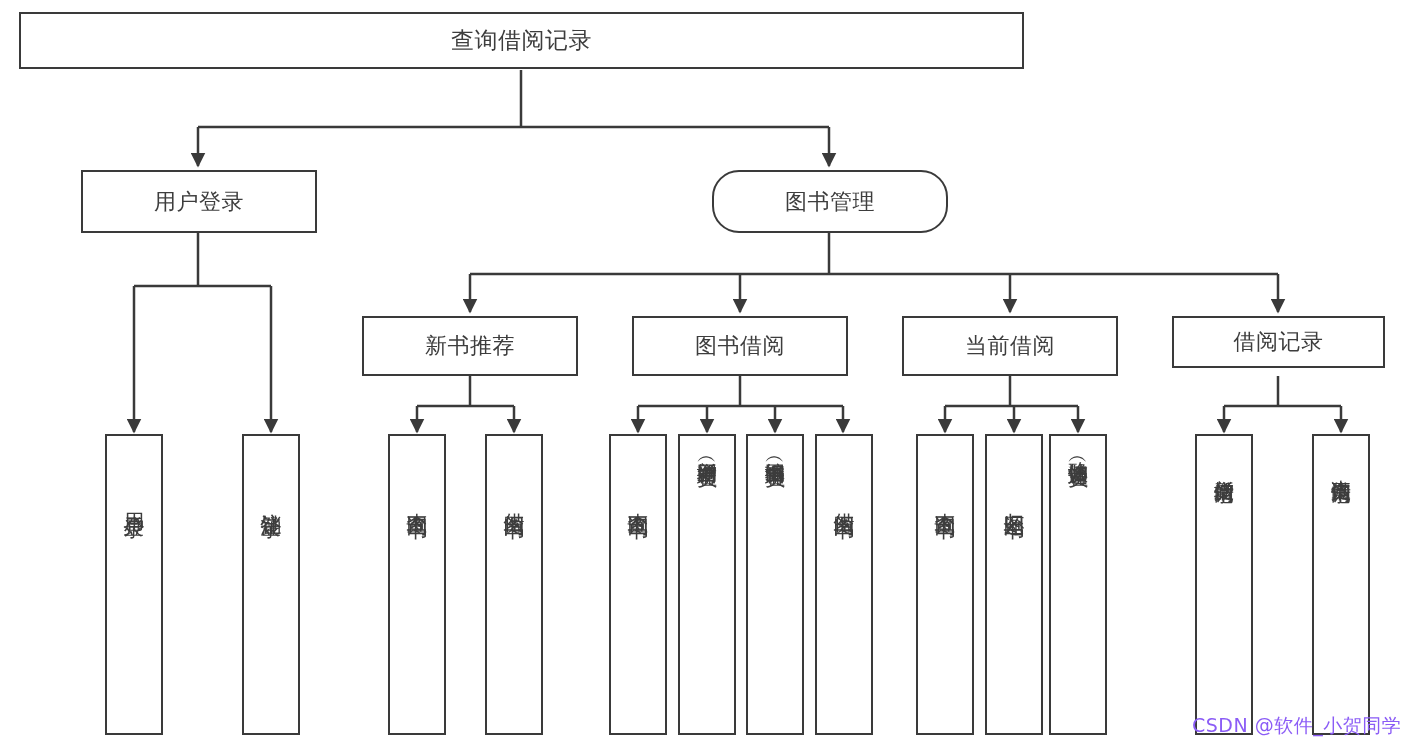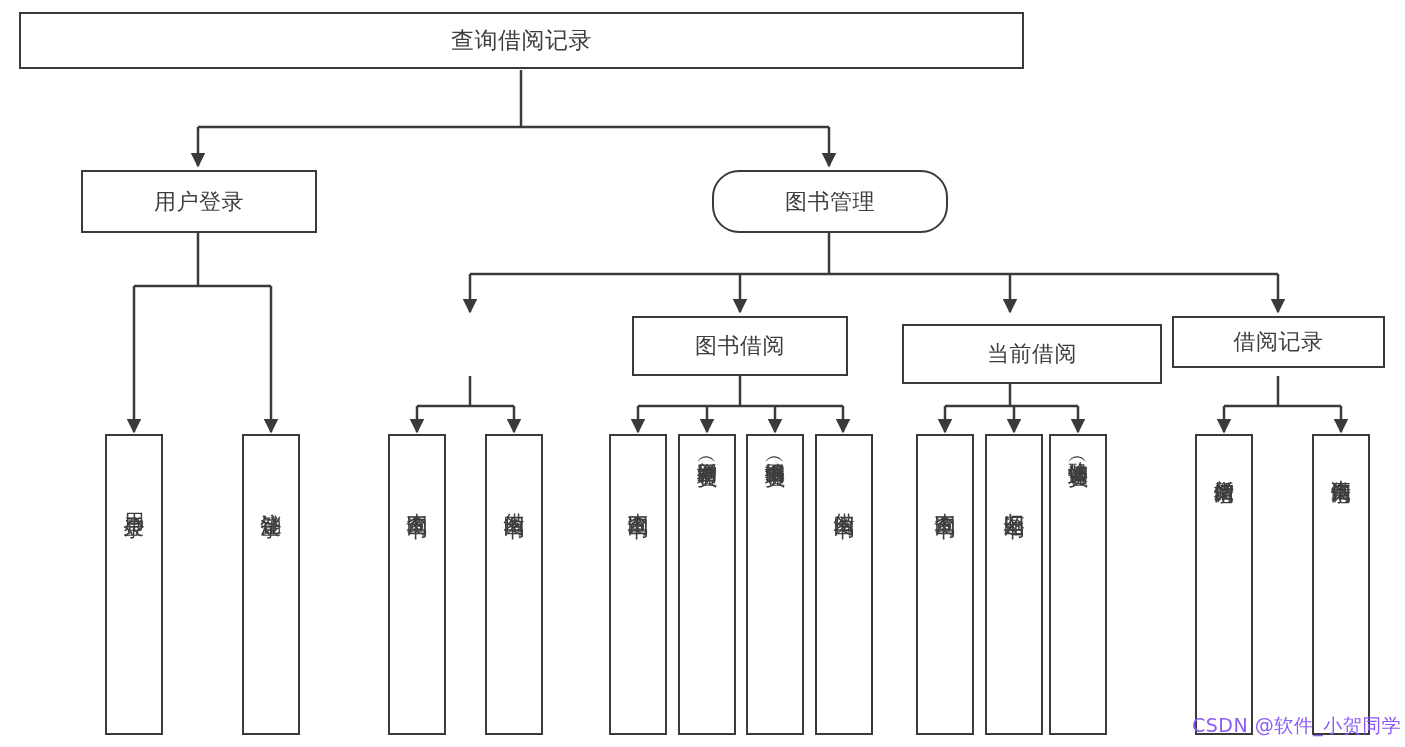--- a/index.html
+++ b/index.html
@@ -140,24 +140,27 @@
     <span class="node-label">查询借阅记录</span>
   </div>
 
   <div class="node horiz" style="left:81px; top:170px; width:236px; height:63px;">
     <span class="node-label">用户登录</span>
   </div>
   <div class="node horiz" style="left:712px; top:170px; width:236px; height:63px;border-radius:27px;">
     <span class="node-label">图书管理</span>
   </div>
 
+  <div class="node horiz" style="left:362px; top:316px; width:216px; height:60px;">
+    <span class="node-label">新书推荐</span>
+  </div>
   <div class="node horiz" style="left:632px; top:316px; width:216px; height:60px;">
     <span class="node-label">图书借阅</span>
   </div>
-  <div class="node horiz" style="left:902px; top:316px; width:260px; height:60px;margin-top:8px;">
+  <div class="node horiz" style="left:902px; top:316px; width:216px; height:60px;">
     <span class="node-label">当前借阅</span>
   </div>
   <div class="node horiz" style="left:1172px; top:316px; width:213px; height:52px;">
     <span class="node-label">借阅记录</span>
   </div>
 
   <div class="node vert" style="left:105px; top:434px; width:58px; height:301px; padding-top:60px;">
     <span class="node-label">用户登录</span>
   </div>
   <div class="node vert" style="left:242px; top:434px; width:58px; height:301px; padding-top:60px;">

